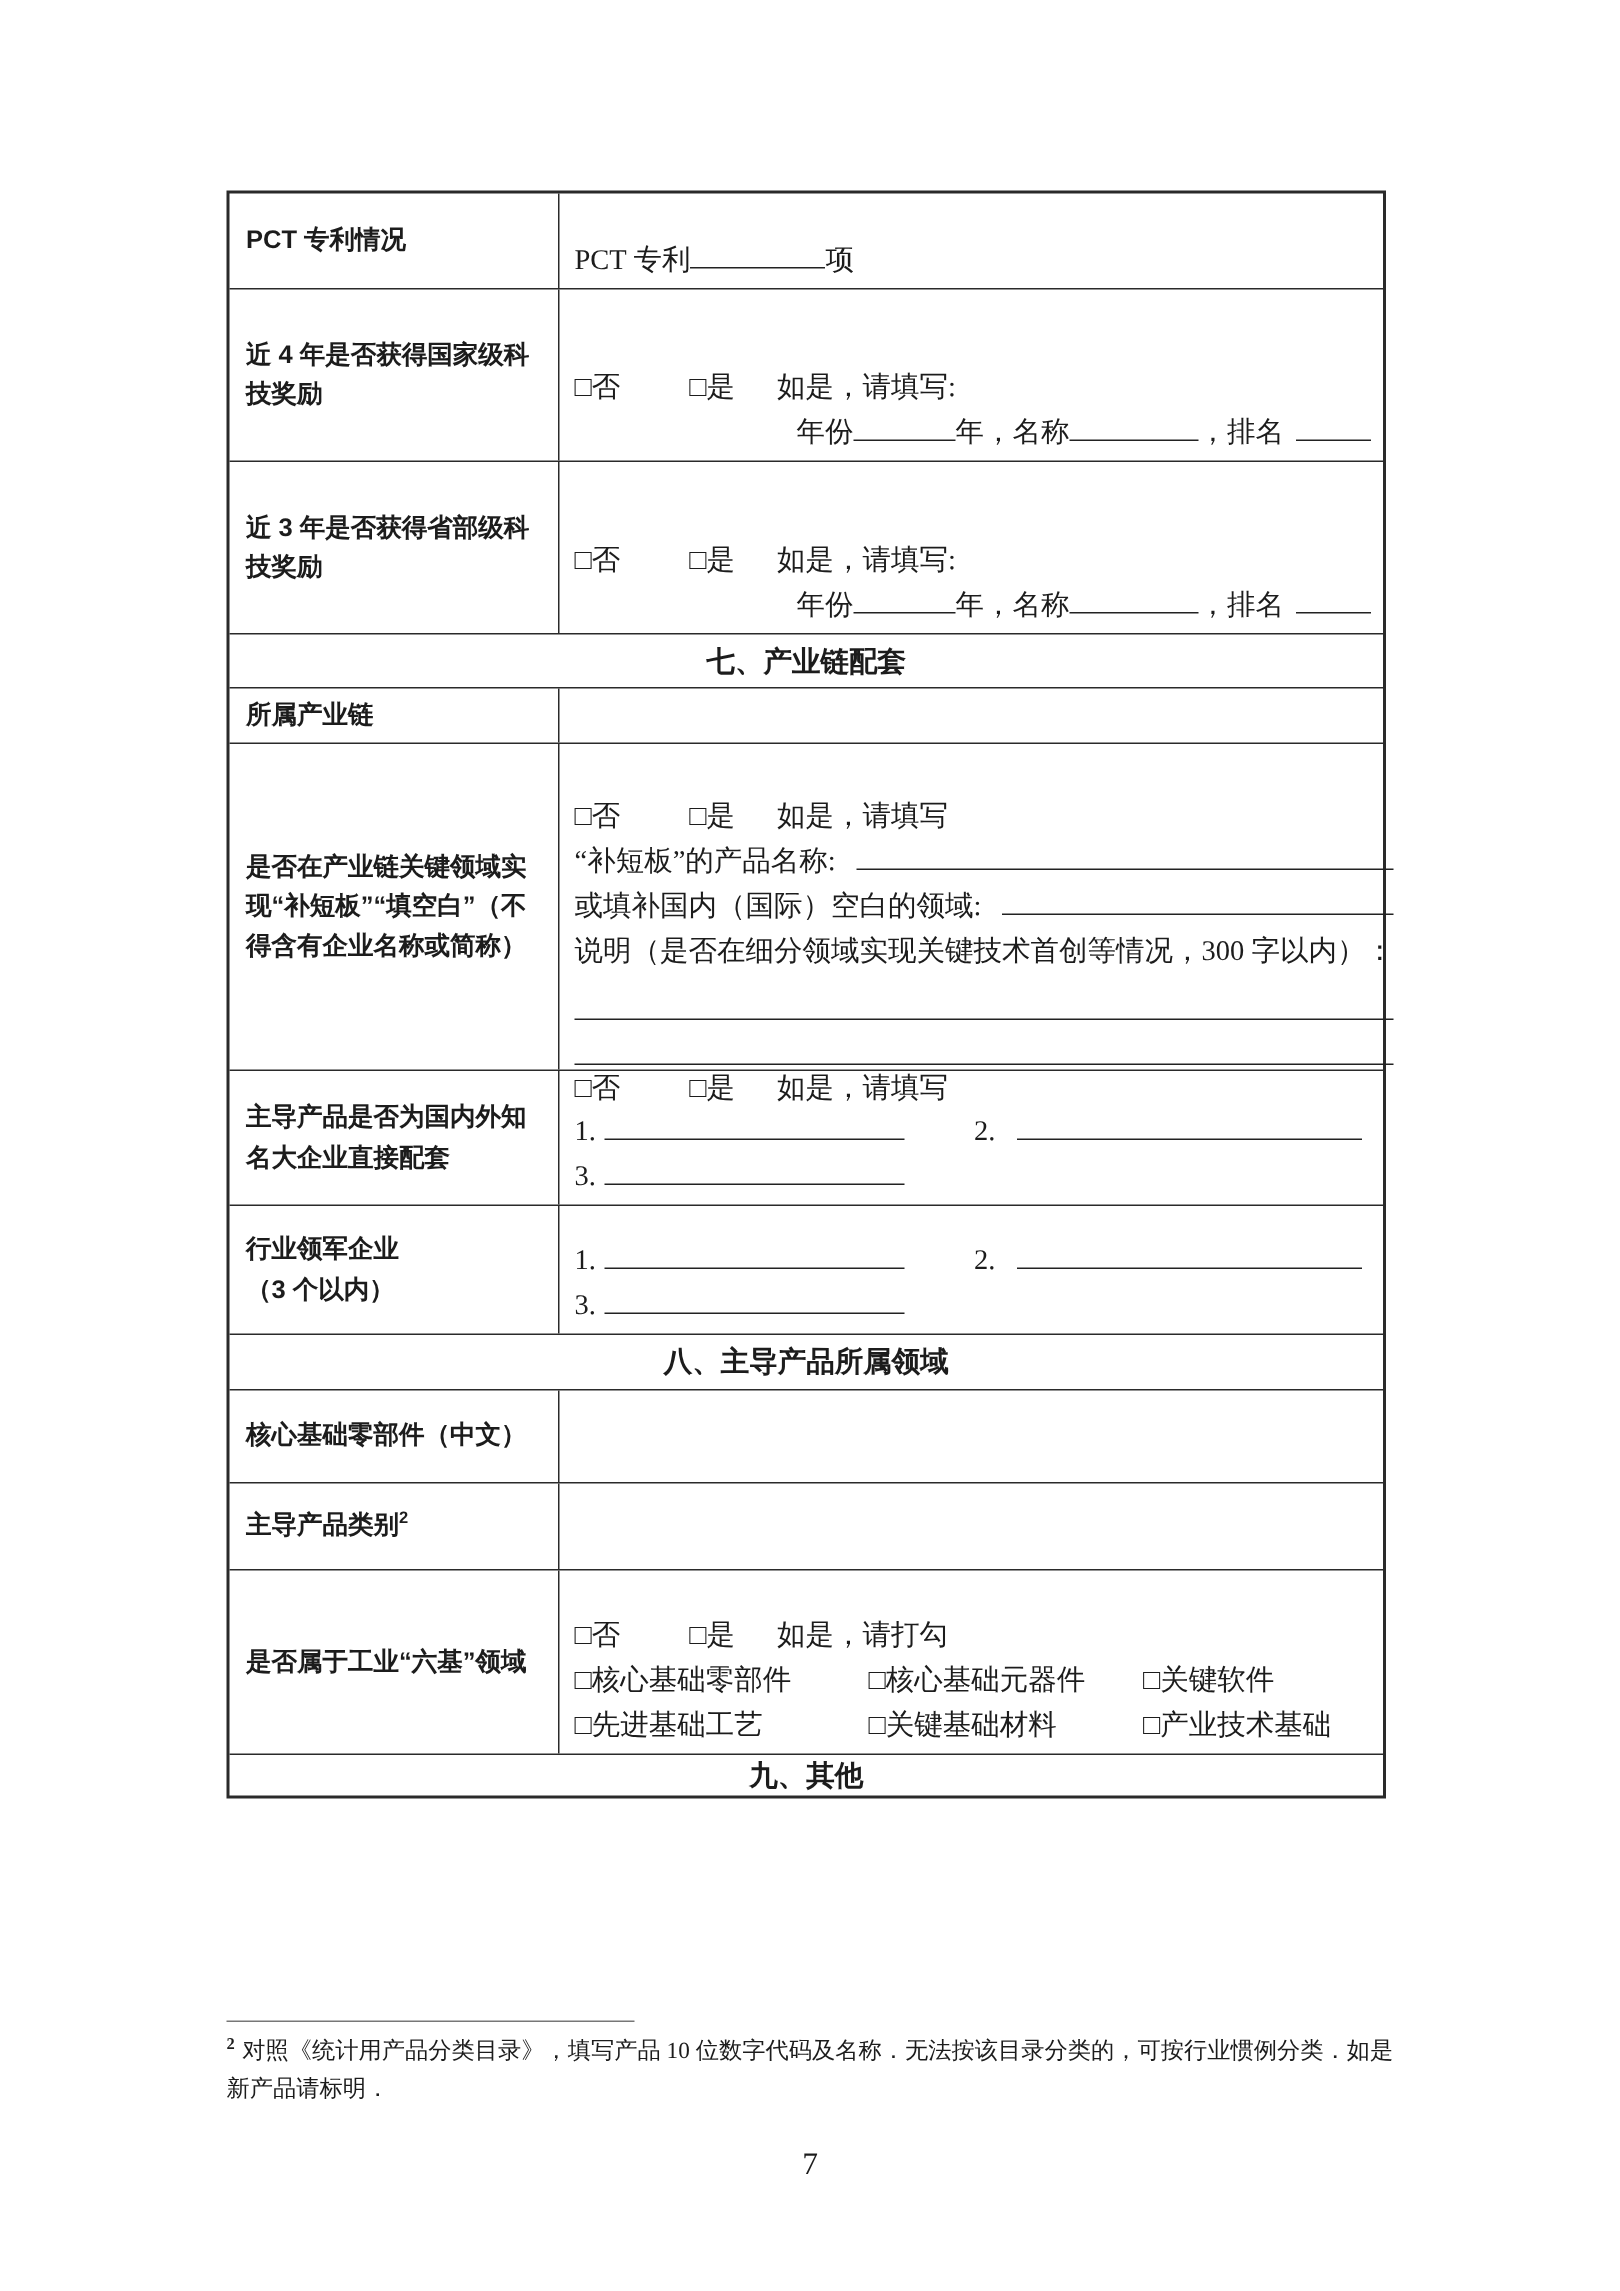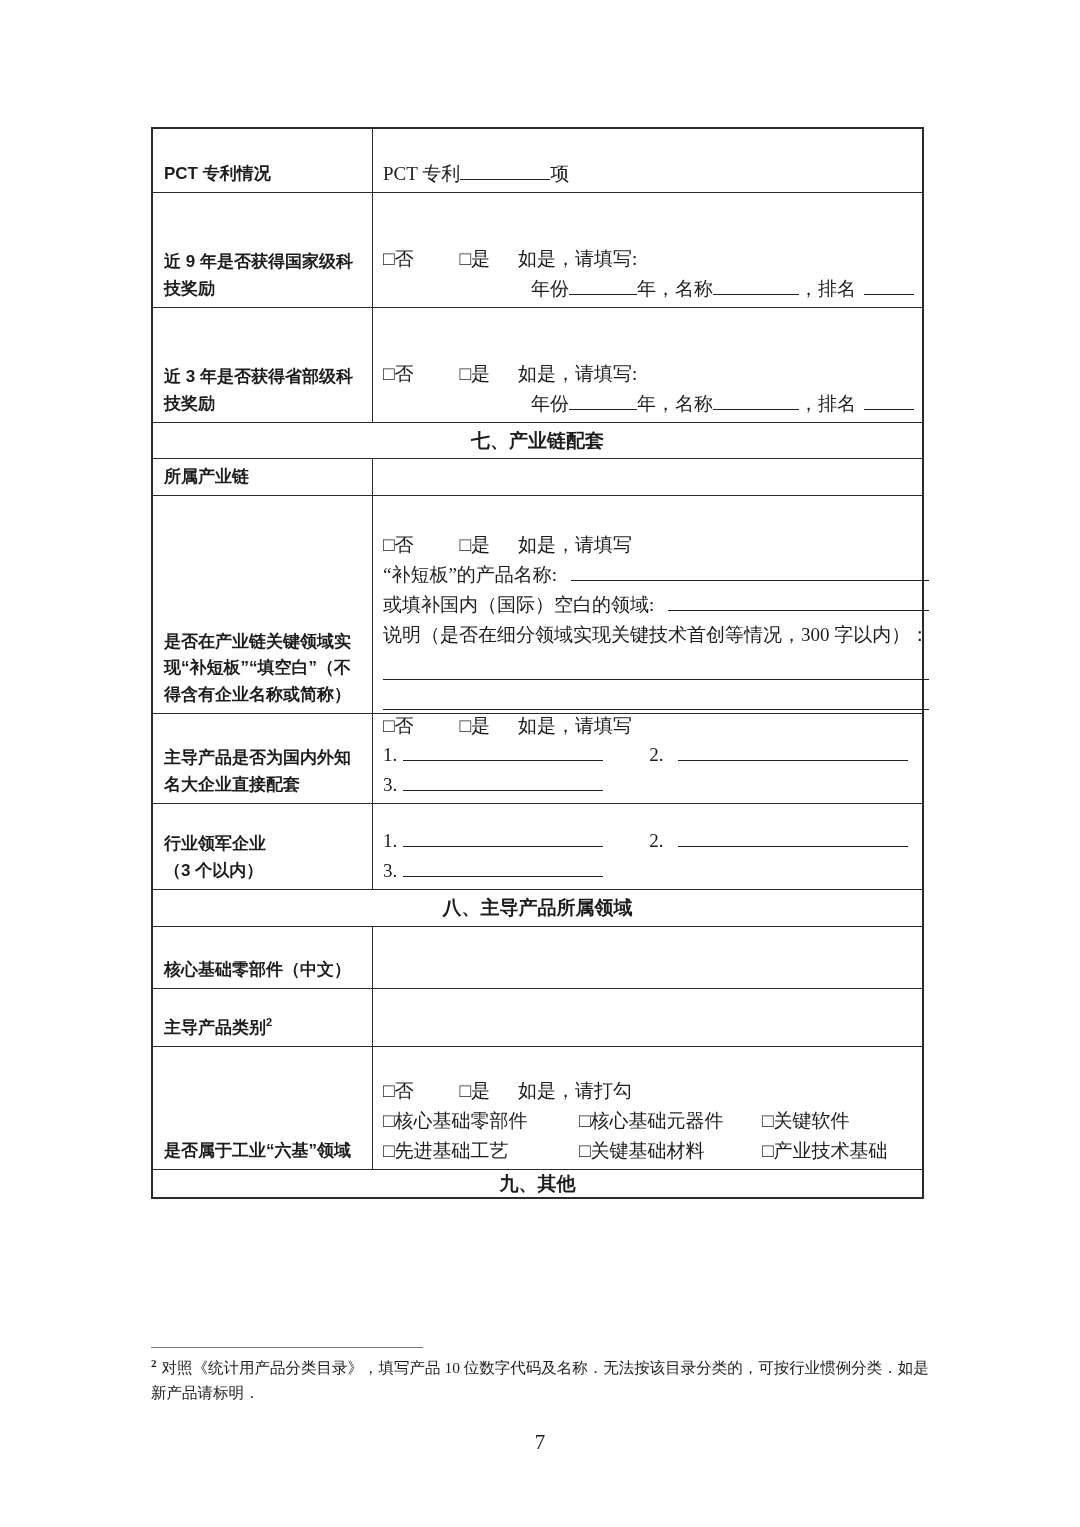--- a/index.html
+++ b/index.html
@@ -18,21 +18,21 @@
     background:#fff;
   }
   .row { display:flex; border-top:1.5px solid #2a2a2a; box-sizing:border-box; }
   .row:first-child { border-top:none; }
   .h63{height:63px}.h115{height:115px}.h36{height:36px}.h37{height:37px}
   .h218{height:218px}.h90{height:90px}.h86{height:86px}.h38{height:28px}
   .h62{height:62px}.h58{height:58px}.h123{height:123px}
   .cl {
     flex:0 0 220px; width:220px; box-sizing:border-box;
     border-right:1.5px solid #2a2a2a;
-    display:flex; flex-direction:column; justify-content:flex-end;
+    display:flex; flex-direction:column; justify-content:center;
     padding:5px 9px 5px 11px;
     font-family:"Liberation Sans","DejaVu Sans",sans-serif;
     font-weight:bold; font-size:17px; line-height:1.55;
   }
   .cr {
     flex:1 1 auto; box-sizing:border-box;
     padding:3px 14px 3px 10px;
     display:flex; flex-direction:column; justify-content:flex-end;
     font-size:19px;
   }
@@ -88,21 +88,21 @@
     </div>
     <div class="cr">
       <div class="ln">
         <span>PCT 专利</span><span class="blank bw-pct"></span><span>项</span>
       </div>
     </div>
   </div>
 
   <div class="row h115">
     <div class="cl">
-      <span>近 9 年是否获得国家级科技奖励</span>
+      <span>近 4 年是否获得国家级科技奖励</span>
     </div>
     <div class="cr">
       <div class="ln">
         <span class="cb cb-no">□否</span><span class="cb cb-yes">□是</span><span>如是，请填写:</span>
       </div>
       <div class="ln indent">
         <span>年份</span><span class="blank bw-year"></span><span>年，名称</span><span class="blank bw-name"></span><span>，排名</span><span class="blank bw-rank"></span>
       </div>
     </div>
   </div>

